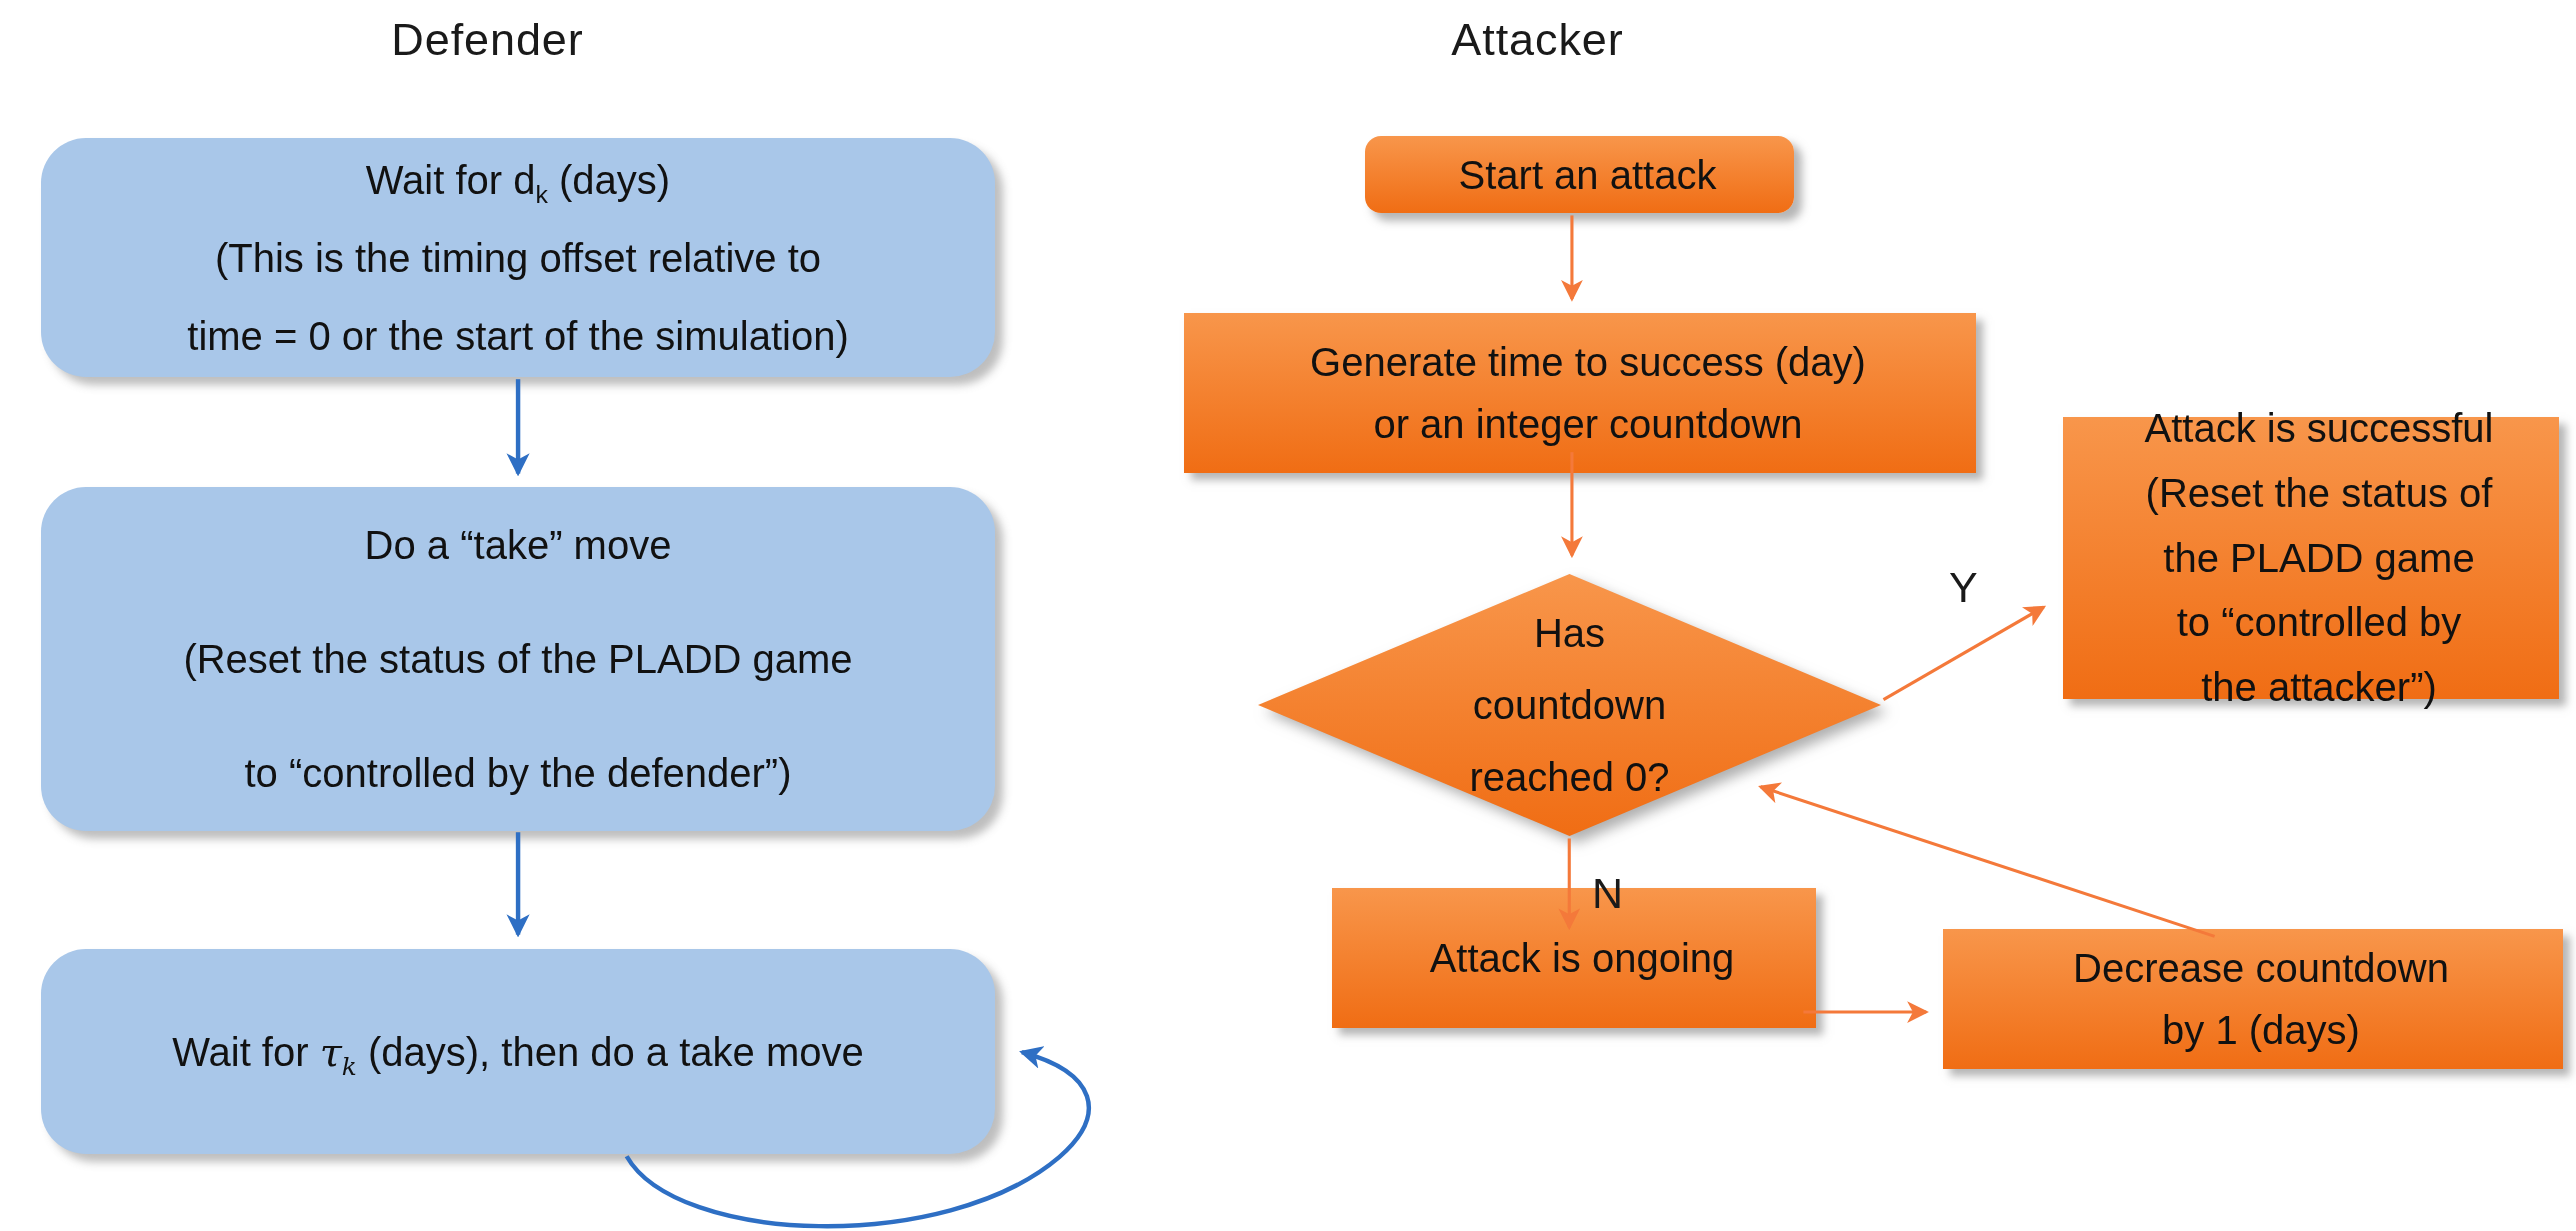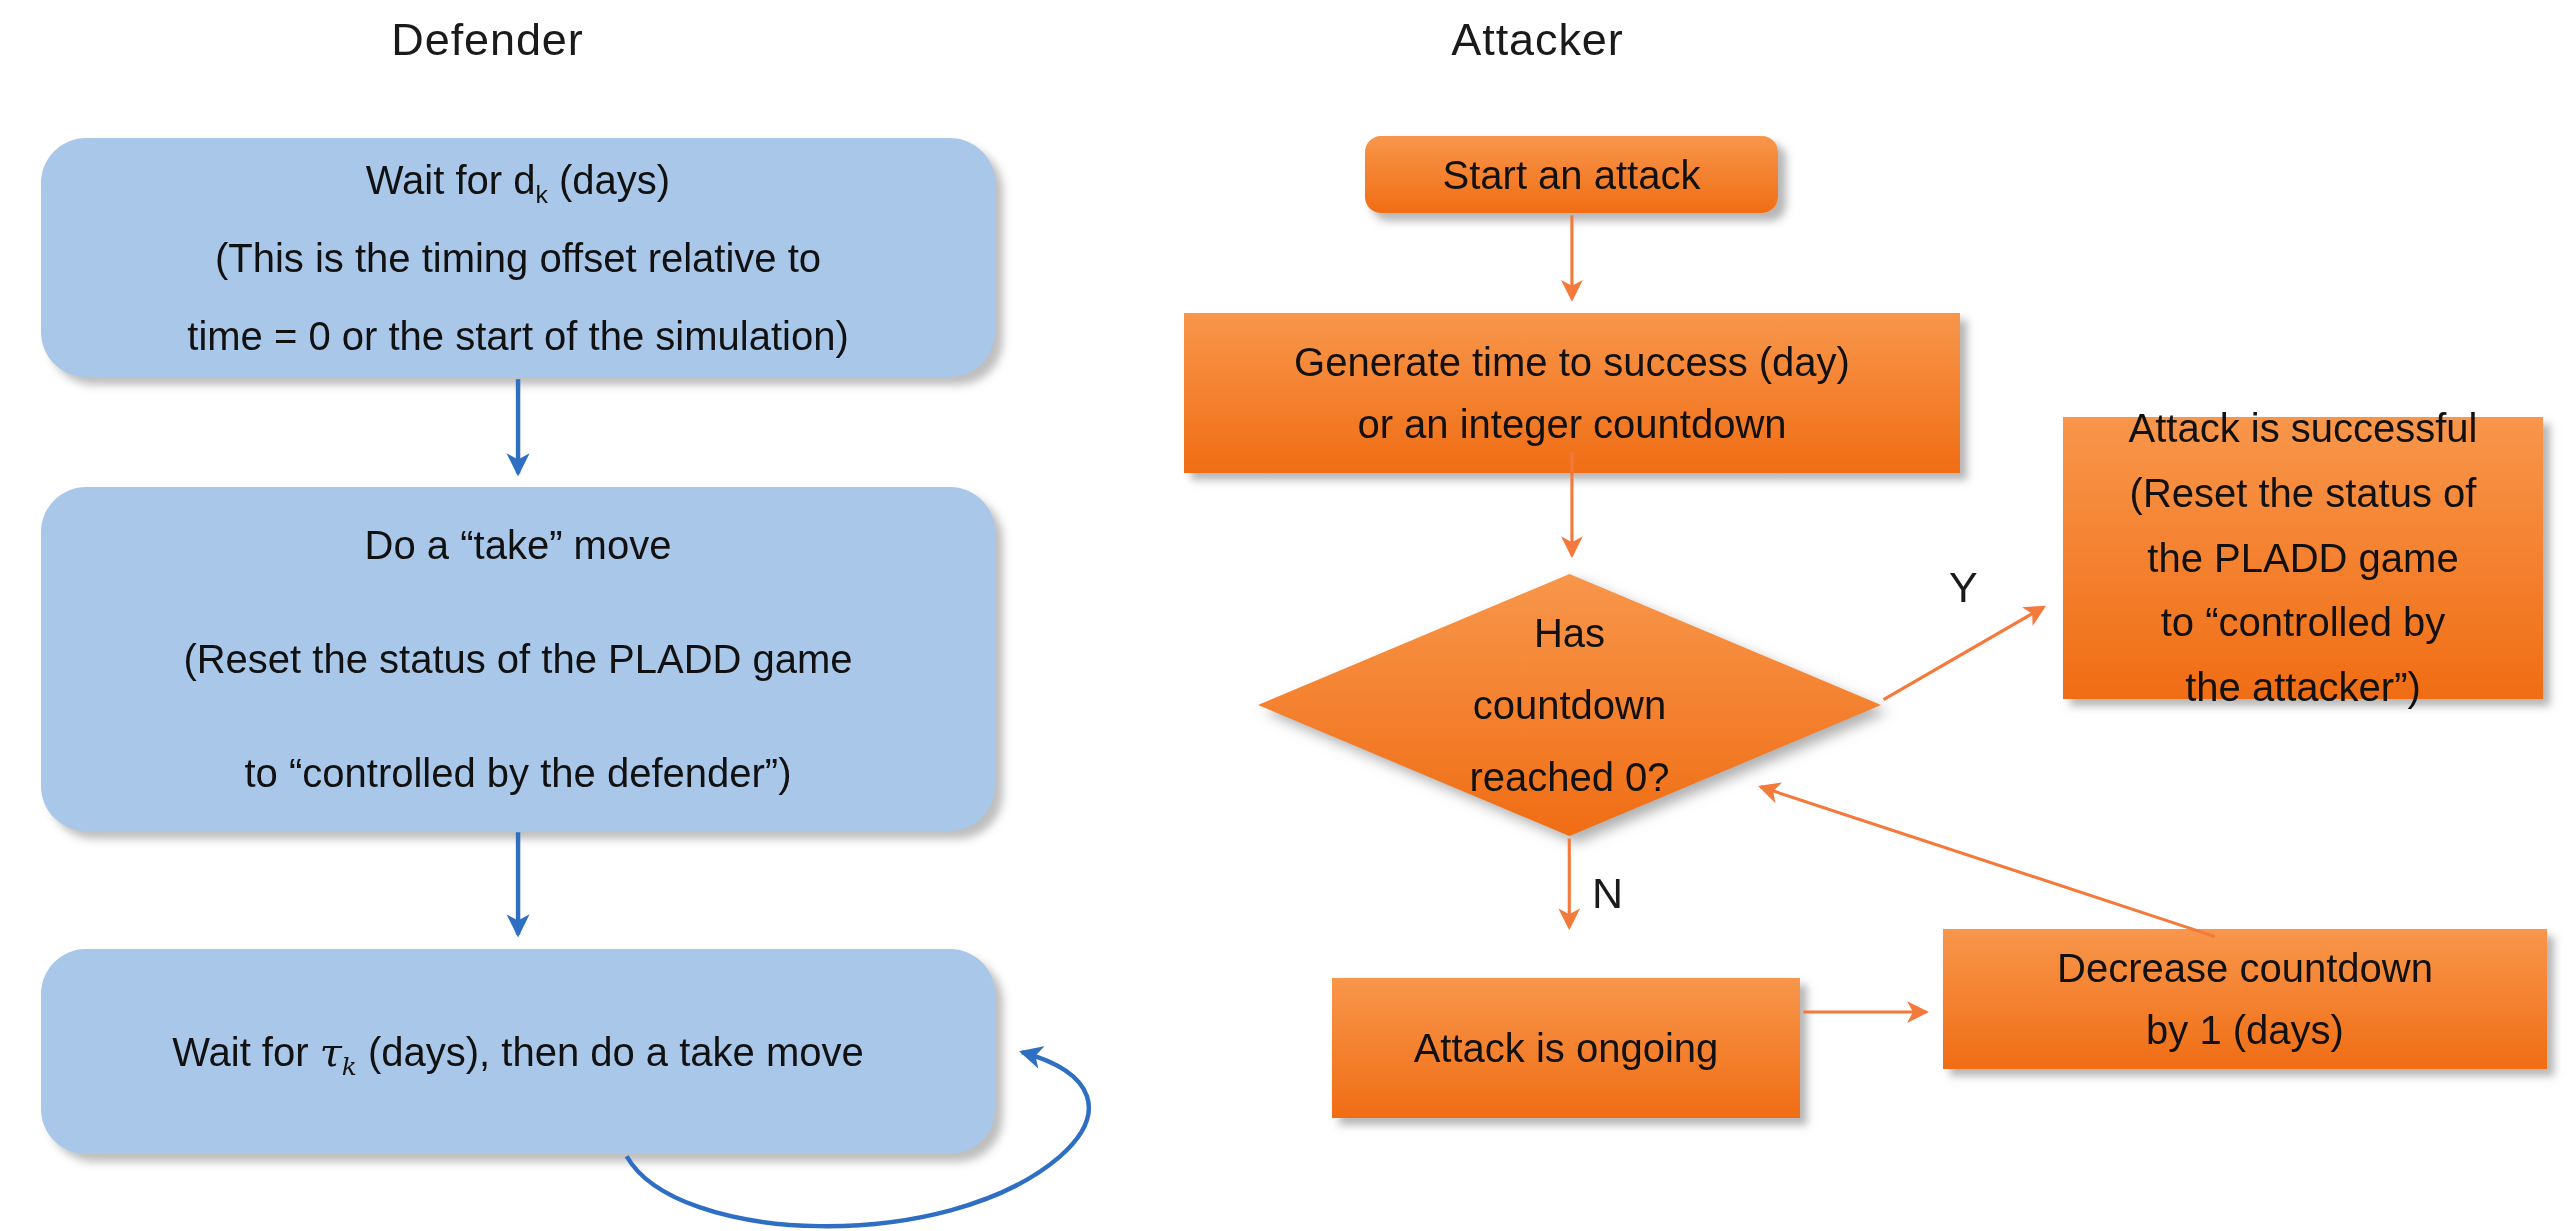--- a/index.html
+++ b/index.html
@@ -21,21 +21,21 @@
     position:absolute;background:var(--box-blue);border-radius:45px;
     box-shadow:8px 8px 8px rgba(110,110,110,0.45);
     display:flex;flex-direction:column;justify-content:center;align-items:center;
     text-align:left;font-size:40px;line-height:1.95;color:#111;
   }
   .obox{
     position:absolute;
     background:linear-gradient(180deg,var(--orange-light) 0%,var(--orange-dark) 100%);
     box-shadow:7.1px 7.1px 8px rgba(110,110,110,0.5);
     display:flex;flex-direction:column;justify-content:center;align-items:center;
-    text-align:center;font-size:40px;line-height:1.55;color:#111;
+    text-align:center;font-size:40px;line-height:1.55;color:#111;padding-left:16px;
   }
   .obox.rounded{border-radius:16px;}
   .diamond-wrap{position:absolute;filter:drop-shadow(7.1px 7.1px 6.2px rgba(110,110,110,0.55));}
   .diamond{
     width:100%;height:100%;
     clip-path:polygon(50% 0,100% 50%,50% 100%,0 50%);
     background:linear-gradient(180deg,var(--orange-light) 0%,var(--orange-dark) 100%);
     display:flex;flex-direction:column;justify-content:center;align-items:center;
     text-align:center;font-size:40px;line-height:1.8;color:#111;
   }
@@ -89,21 +89,21 @@
   </div>
 
   <div class="obox" style="left:2063px;top:417px;width:480px;height:282px;line-height:1.62;">
     <div class="line">Attack is successful</div>
     <div class="line">(Reset the status of</div>
     <div class="line">the PLADD game</div>
     <div class="line">to “controlled by</div>
     <div class="line">the attacker”)</div>
   </div>
 
-  <div class="obox" style="left:1332px;top:978px;width:468px;height:140px;">
+  <div class="obox" style="left:1332px;top:888px;width:468px;height:140px;">
     <div class="line">Attack is ongoing</div>
   </div>
 
   <div class="obox" style="left:1943px;top:929px;width:604px;height:140px;">
     <div class="line">Decrease countdown</div>
     <div class="line">by 1 (days)</div>
   </div>
 
   <div class="branch-label" style="left:1949px;top:563px;">Y</div>
   <div class="branch-label" style="left:1592px;top:869px;">N</div>

